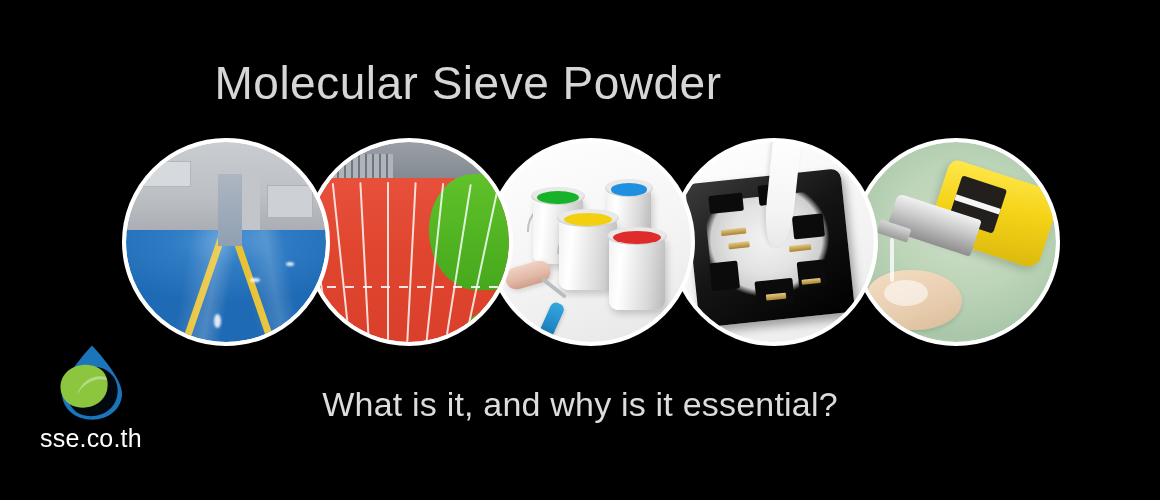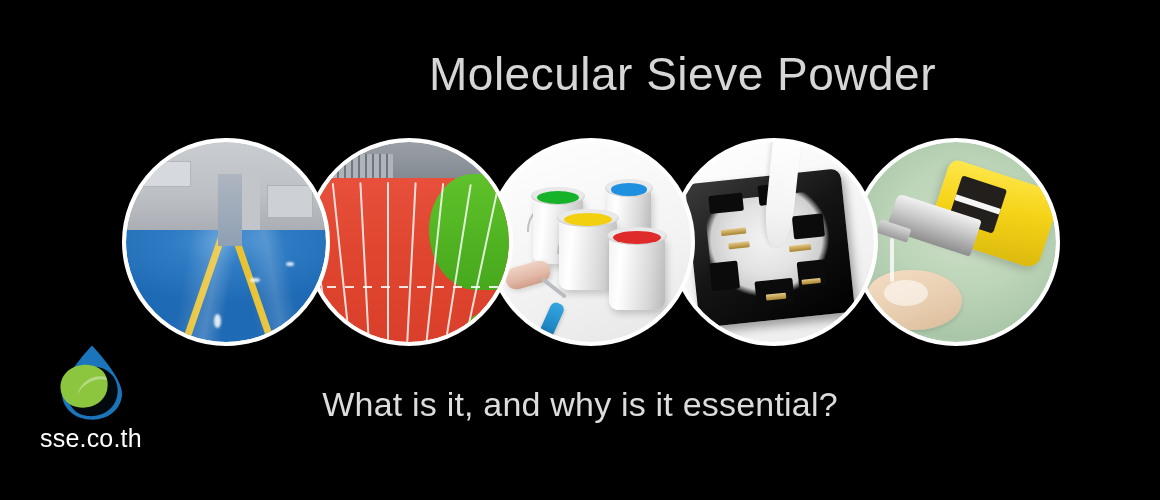--- a/index.html
+++ b/index.html
@@ -20,23 +20,23 @@
     left: 0; top: 0;
     width: 1160px;
     height: 500px;
     background: #000000;
   }
 
   
   #title {
     position: absolute;
     left: 0;
-    top: 43px;
+    top: 52px;
     width: 936px;
-    text-align: right;
+    text-align: center;
     color: #d6d6d6;
     font-size: 46px;
     font-weight: 400;
     letter-spacing: 0.5px;
     line-height: 62px;
     white-space: nowrap;
   }
 
   
   #subtitle {

